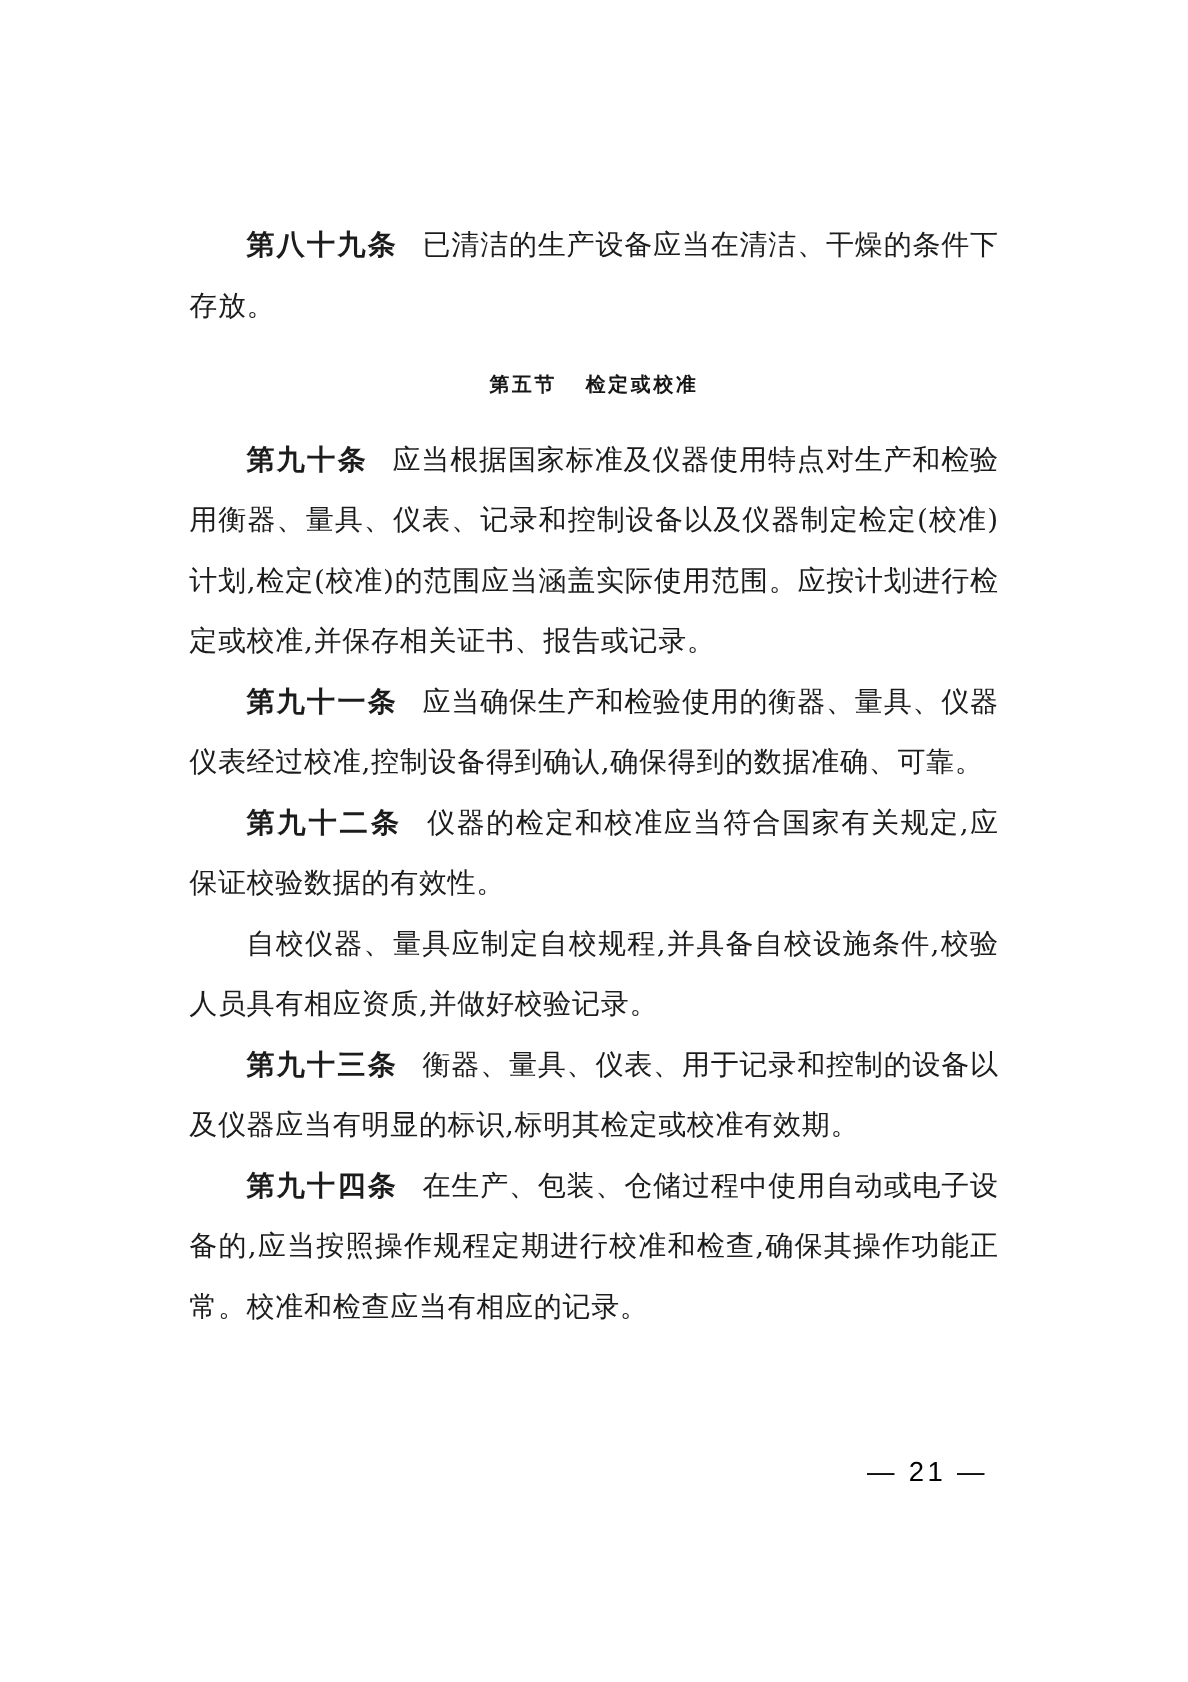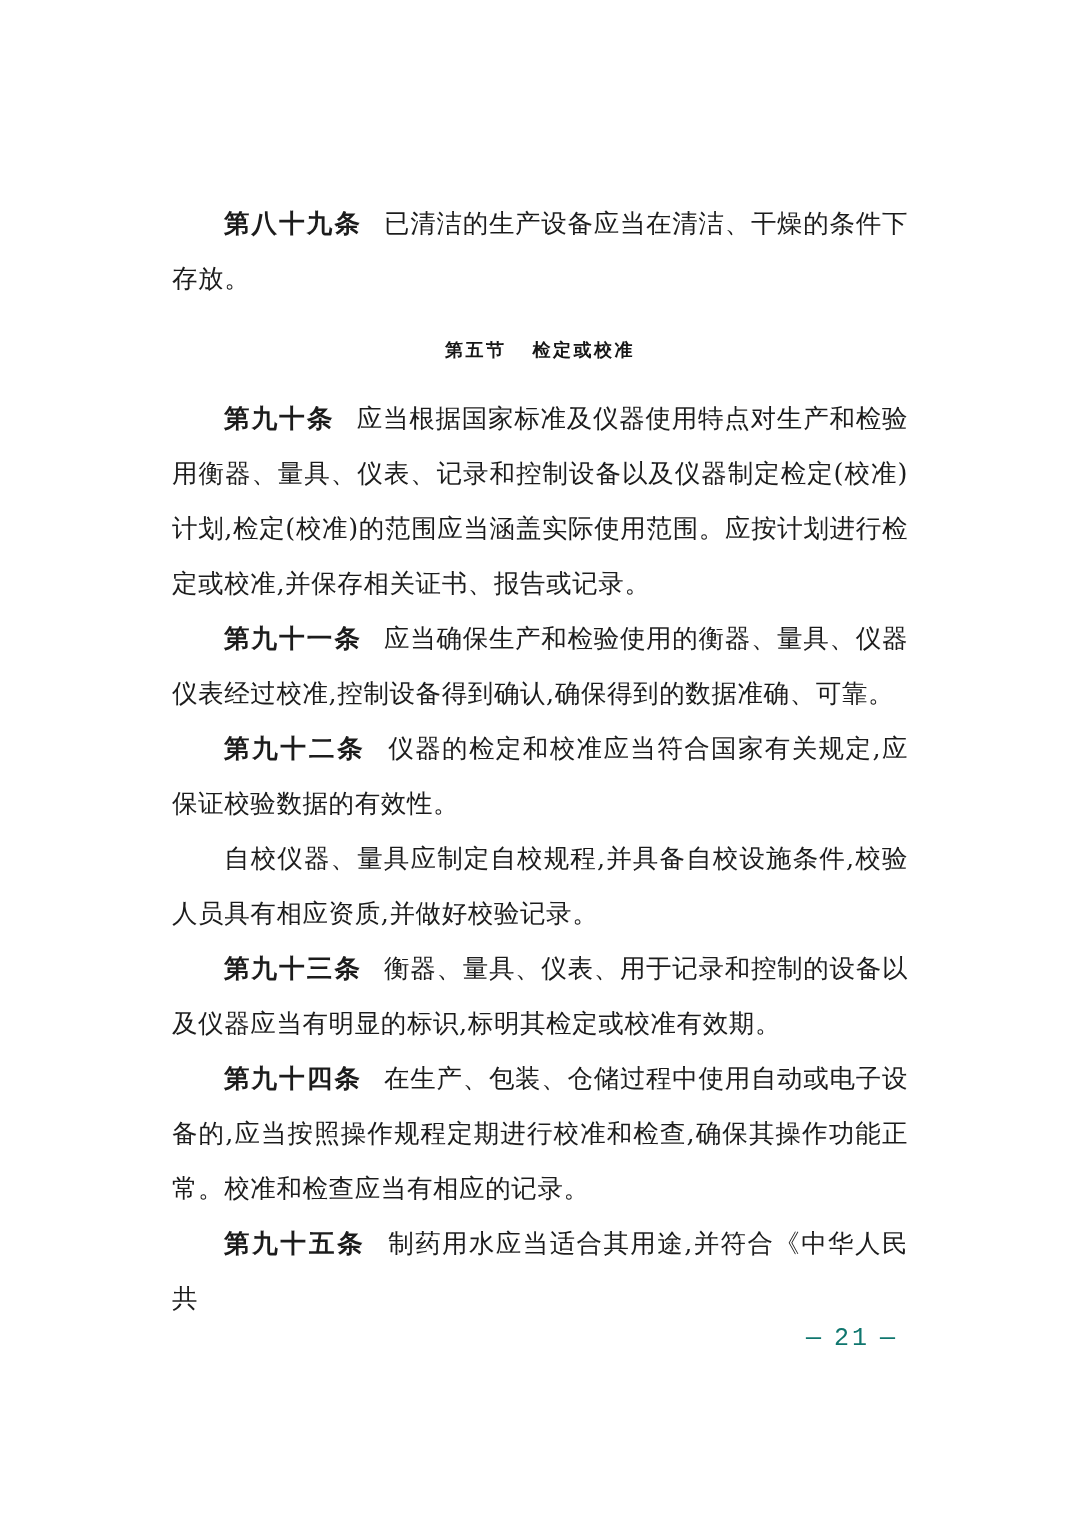--- a/index.html
+++ b/index.html
@@ -57,22 +57,22 @@
   }
   .block-gap-top {
     margin-top: 10px;
   }
   .footer {
     position: absolute;
     right: 172px;
     bottom: 176px;
     font-size: 25px;
     letter-spacing: 3px;
-    color: #0f766e;
-    font-family: Liberation Mono, monospace;
+    color: #000000;
+    font-family: Liberation Sans, sans-serif;
   }
   .footer .dash {
     display: inline-block;
     padding: 0 10px;
   }
 </style>
 </head>
 <body>
 
 <div class="page">
@@ -103,21 +103,18 @@
 
   <p class="para indent">
     <span class="lead">第九十三条</span><span class="gap"></span><span>衡器、量具、仪表、用于记录和控制的设备以及仪器应当有明显的标识,标明其检定或校准有效期。</span>
   </p>
 
   <p class="para indent">
     <span class="lead">第九十四条</span><span class="gap"></span><span>在生产、包装、仓储过程中使用自动或电子设备的,应当按照操作规程定期进行校准和检查,确保其操作功能正常。校准和检查应当有相应的记录。</span>
   </p>
 
 
-  <p class="para indent">
-    <span class="lead">第九十五条</span><span class="gap"></span><span>制药用水应当适合其用途,并符合《中华人民共</span>
-  </p>
 
   <div class="footer">
     <span class="dash">—</span><span>21</span><span class="dash">—</span>
   </div>
 
 </div>
 
 </body></html>

